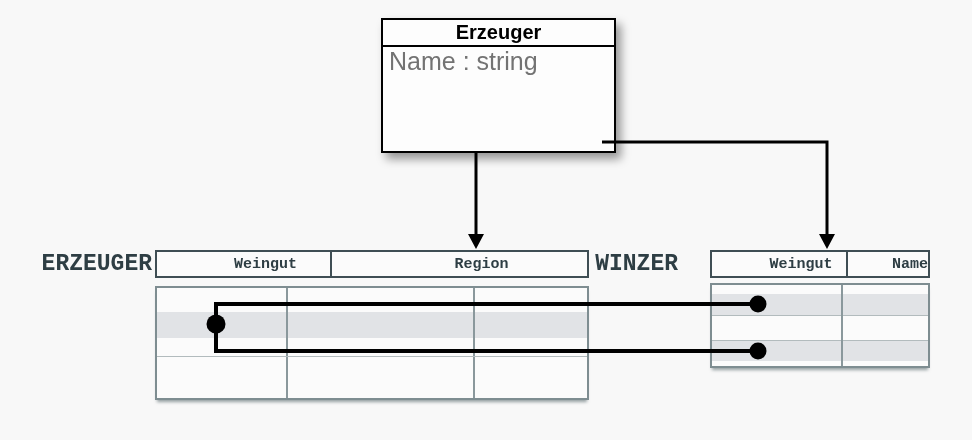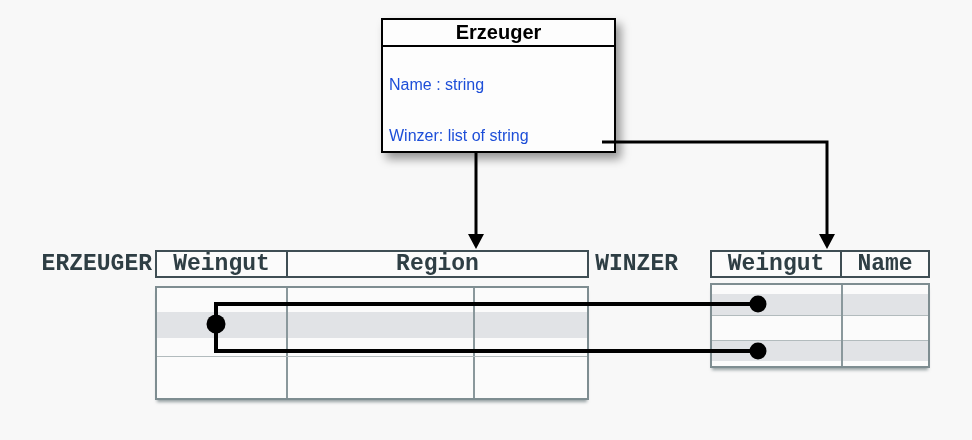--- a/index.html
+++ b/index.html
@@ -15,21 +15,21 @@
     position:absolute;left:381px;top:18px;width:235px;height:135px;
     box-sizing:border-box;background:#fdfdfd;border:2px solid #000;
     box-shadow:5px 6px 9px rgba(0,0,0,0.40);
   }
   .class-title{
     height:25px;line-height:25px;text-align:center;
     font-size:20px;font-weight:bold;color:#000;
     border-bottom:2px solid #000;
   }
   .class-attrs{padding:1px 0 0 6px;}
-  .attr{font-size:16px;line-height:26.5px;color:#1d4ed8;white-space:nowrap;margin-top:24px;}
+  .attr{font-size:25px;line-height:26.5px;color:#737373;white-space:nowrap;}
 
   
   .tbl-label{
     position:absolute;top:250px;height:28px;
     display:flex;align-items:center;justify-content:flex-end;
     font-family:"Liberation Mono", monospace;font-weight:bold;
     font-size:23px;color:#2e3e44;letter-spacing:0;
   }
   .lbl-erz{left:30px;width:122px;}
   .lbl-win{left:572px;width:106px;}
@@ -38,22 +38,23 @@
   .hdr{
     position:absolute;top:250px;height:28px;box-sizing:border-box;
     border:2px solid #3f4e54;background:#fbfbfb;display:flex;
   }
   .hdr-erz{left:155px;width:434px;}
   .hdr-win{left:710px;width:220px;}
   .hcell{
     box-sizing:border-box;height:100%;
     display:flex;align-items:center;justify-content:center;
     font-family:"Liberation Mono", monospace;font-weight:bold;
-    font-size:23px;color:#2e3e44;white-space:nowrap;
+    font-size:15px;color:#2e3e44;white-space:nowrap;
     border-right:2px solid #3f4e54;
+    margin-left:44px;
   }
   .hcell.last{border-right:none;}
 
   
   .tbody{
     position:absolute;box-sizing:border-box;background:#fbfbfb;
     border:2px solid #7e8d91;
     box-shadow:0 4px 3px -2px rgba(95,110,115,0.65);
   }
   .body-erz{left:155px;top:286px;width:434px;height:114px;}
@@ -67,21 +68,20 @@
 </style>
 </head>
 <body>
 
 <div class="canvas">
 
   <div class="class-box">
     <div class="class-title">Erzeuger</div>
     <div class="class-attrs">
       <div class="attr">Name : string</div>
-      <div class="attr">Winzer: list of string</div>
     </div>
   </div>
 
   <div class="tbl-label lbl-erz">ERZEUGER</div>
 
   <div class="hdr hdr-erz">
     <div class="hcell" style="width:131px">Weingut</div>
     <div class="hcell last" style="flex:1">Region</div>
   </div>
 

